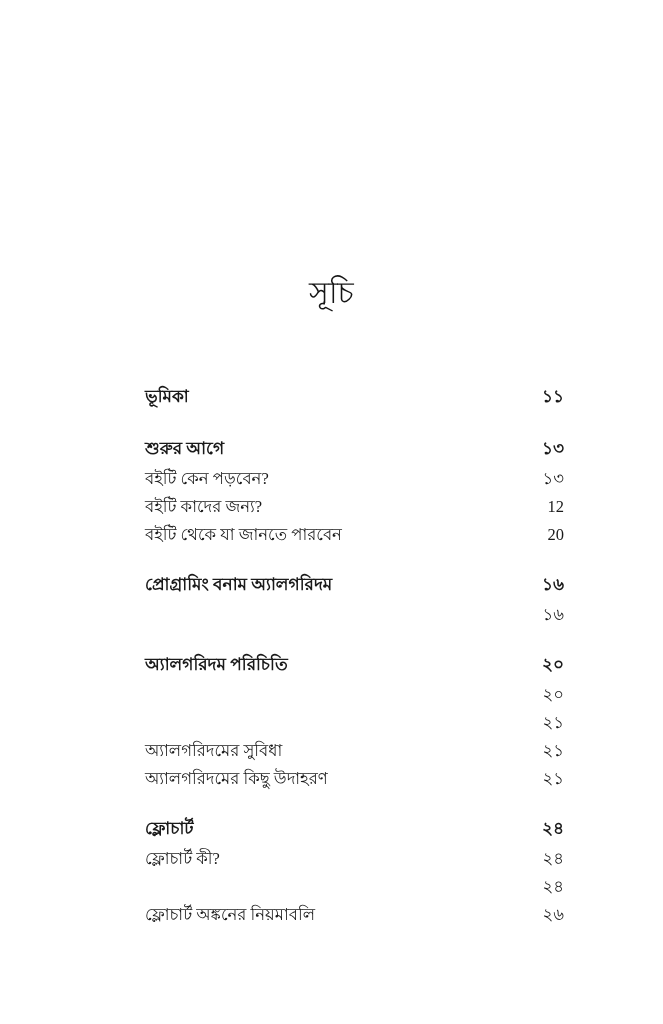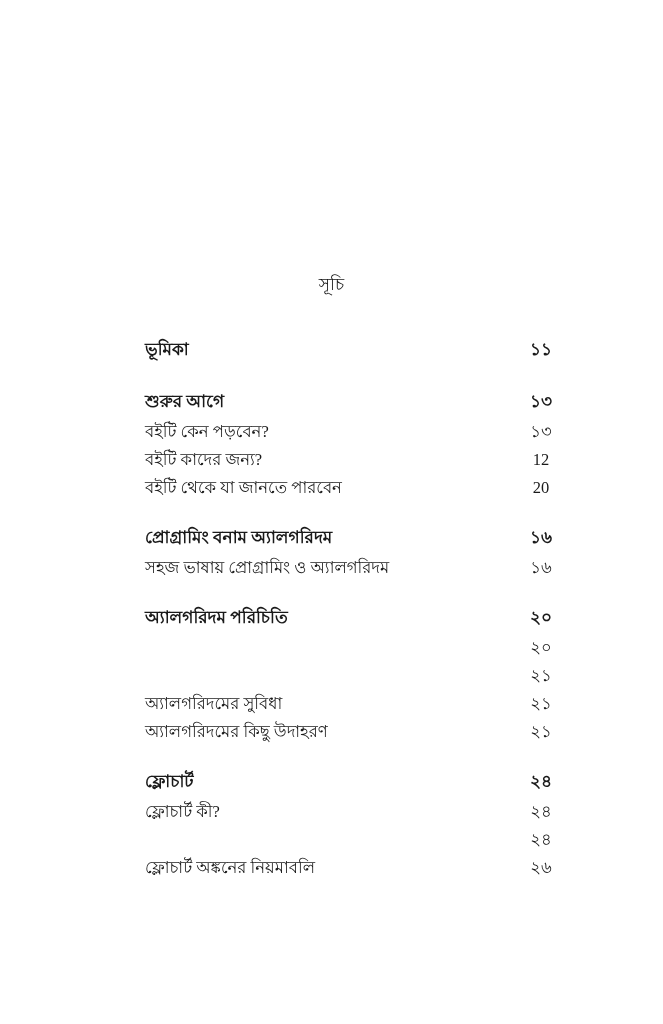--- a/index.html
+++ b/index.html
@@ -26,21 +26,21 @@
     background: #ffffff;
   }
 
   
   .toc-title {
     position: absolute;
     left: 0;
     top: 274px;
     width: 663px;
     text-align: center;
-    font-size: 17px;
+    font-size: 30px;
     line-height: 1.25;
     font-weight: 400;
     color: #141414;
     letter-spacing: 0.2px;
   }
 
   
   .toc-list {
     position: absolute;
     left: 104px;
@@ -72,25 +72,26 @@
   }
 
   .toc-filler {
     flex: 1 1 auto;
     min-width: 4px;
   }
 
   .toc-page {
     flex: 0 0 auto;
     width: 46px;
-    text-align: center;
+    text-align: right;
     font-size: 16.5px;
     line-height: 28px;
     color: #1a1a1a;
     white-space: nowrap;
+    margin-top: 47px;
   }
 
   
   .toc-row.level-chapter {
     height: 32px;
   }
   .toc-row.level-chapter .toc-label,
   .toc-row.level-chapter .toc-page {
     font-weight: 700;
     font-size: 17px;
@@ -140,21 +141,20 @@
           <span class="toc-page">20</span>
         </div>
       </div>
       <div class="toc-group">
         <div class="toc-row level-chapter">
           <span class="toc-label">প্রোগ্রামিং বনাম অ্যালগরিদম</span>
           <span class="toc-filler"></span>
           <span class="toc-page">১৬</span>
         </div>
         <div class="toc-row level-section">
-          <span class="toc-label">সহজ ভাষায় প্রোগ্রামিং ও অ্যালগরিদম</span>
           <span class="toc-filler"></span>
           <span class="toc-page">১৬</span>
         </div>
       </div>
       <div class="toc-group">
         <div class="toc-row level-chapter">
           <span class="toc-label">অ্যালগরিদম পরিচিতি</span>
           <span class="toc-filler"></span>
           <span class="toc-page">২০</span>
         </div>

